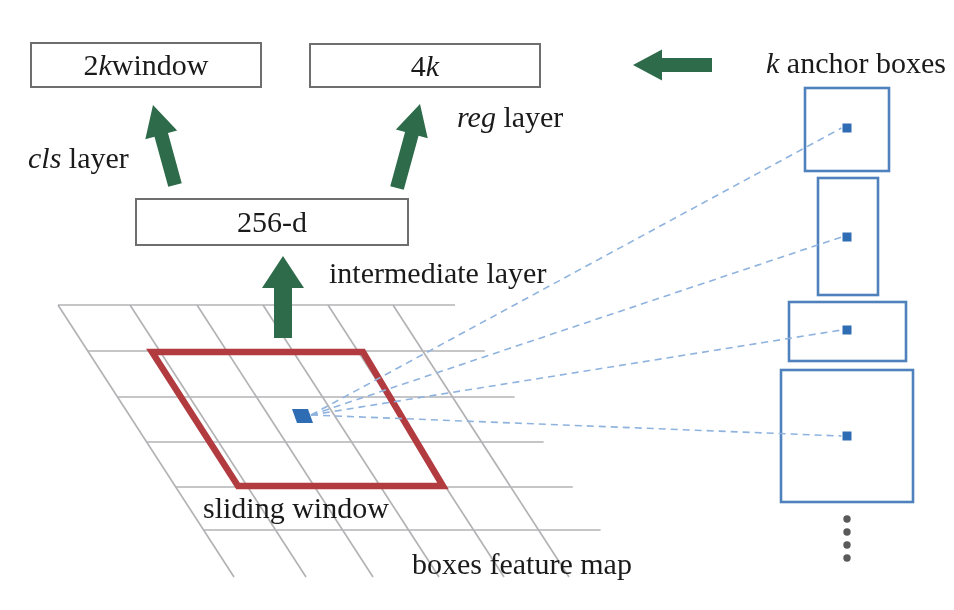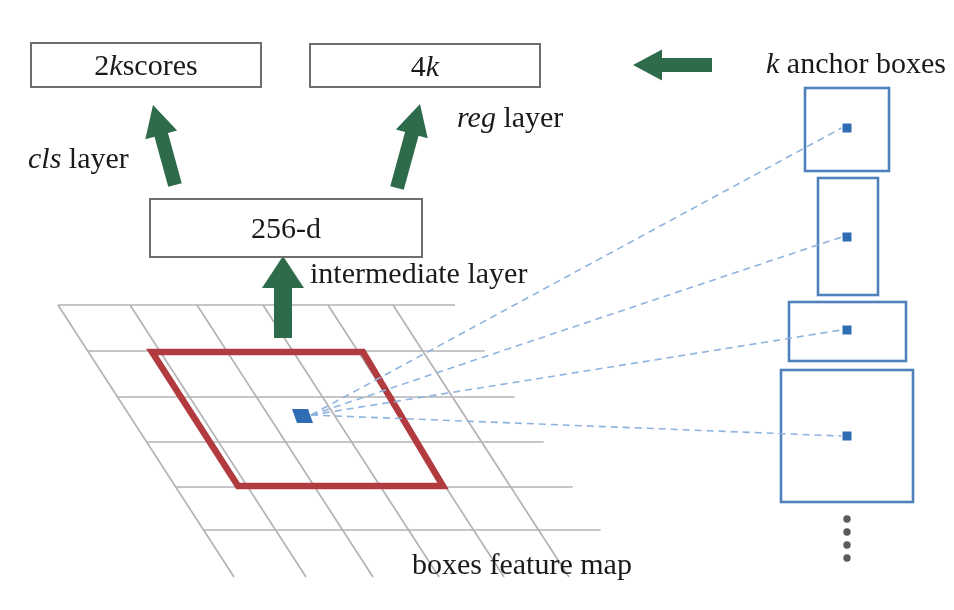--- a/index.html
+++ b/index.html
@@ -20,24 +20,24 @@
     box-sizing:border-box;
   }
   .lbl{
     position:absolute;z-index:3;
     font-size:30px;color:#1a1a1a;
     line-height:1;white-space:nowrap;
   }
   .lbl i,.dbox i{font-style:italic;}
   #scores-box{left:30px;top:42px;width:232px;height:46px;}
   #coords-box{left:309px;top:43px;width:232px;height:45px;}
-  #mid-box{left:149px;top:198px;width:274px;height:60px;}
+  #mid-box{left:135px;top:198px;width:274px;height:48px;}
   #cls-label{left:28px;top:101px;margin-top:42px;}
   #reg-label{left:457px;top:102px;font-family:Liberation Serif, serif;}
-  #intermediate-label{left:310px;top:258px;}
+  #intermediate-label{left:329px;top:258px;}
   #sliding-label{left:203px;top:493px;}
   #conv-label{left:412px;top:549px;}
   #anchor-label{left:766px;top:48px;}
 </style>
 </head>
 <body>
 
 <div id="figure">
 
   <svg id="diagram-svg" width="954" height="610" viewBox="0 0 954 610">
@@ -73,21 +73,21 @@
       <polygon points="633,65 662,80.5 662,72 712,72 712,58 662,58 662,49.5" fill="#2e6b4a"></polygon>
       <circle cx="847" cy="519" r="3.7" fill="#5a5a5a"></circle>
       <circle cx="847" cy="532" r="3.7" fill="#5a5a5a"></circle>
       <circle cx="847" cy="545" r="3.7" fill="#5a5a5a"></circle>
       <circle cx="847" cy="558" r="3.7" fill="#5a5a5a"></circle>
     </svg>
 
   <div class="dbox" id="scores-box">
     <span>2</span>
       <i>k</i>
-      <span> scores</span>
+      <span> window</span>
   </div>
 
   <div class="dbox" id="coords-box">
     <span>4</span>
       <i>k</i>
   </div>
 
   <div class="dbox" id="mid-box">
     <span>256-d</span>
   </div>
@@ -95,20 +95,21 @@
   <div class="lbl" id="cls-label">
     <i>cls</i><span> layer</span>
   </div>
 
   <div class="lbl" id="reg-label">
     <i>reg</i><span> layer</span>
   </div>
 
   <div class="lbl" id="intermediate-label">intermediate layer</div>
 
+  <div class="lbl" id="sliding-label">sliding window</div>
 
   <div class="lbl" id="conv-label">boxes feature map</div>
 
   <div class="lbl" id="anchor-label">
     <i>k</i><span> anchor boxes</span>
   </div>
 
 </div>
 
 </body></html>

